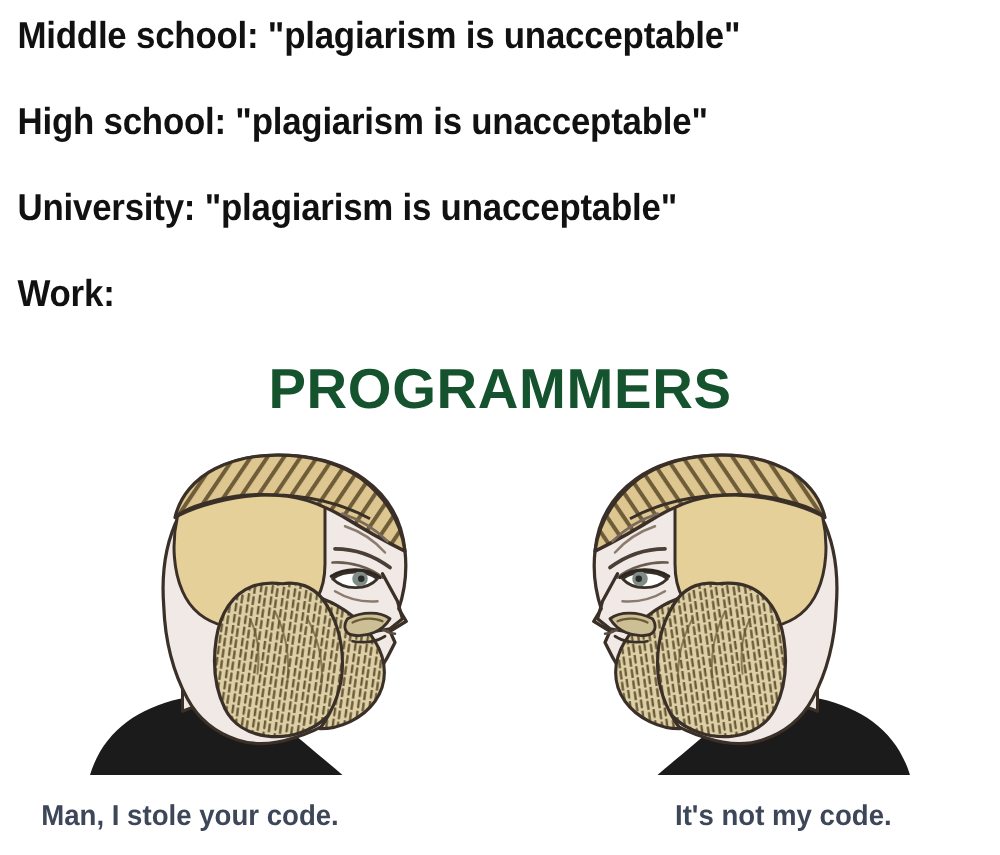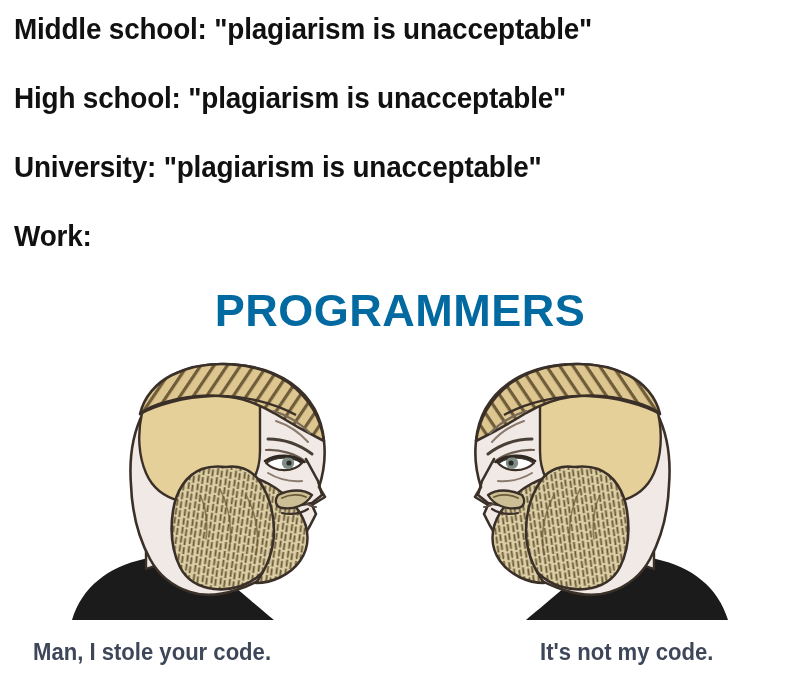--- a/index.html
+++ b/index.html
@@ -38,21 +38,21 @@
   }
   .top-line:last-child { margin-bottom: 0; }
 
   
   #programmers-heading {
     position: absolute;
     left: 0;
     top: 288px;
     width: 800px;
     text-align: center;
-    color: #0369a1;
+    color: #14532d;
     font-family: "Liberation Sans", sans-serif;
     font-weight: 700;
     font-size: 45px;
     letter-spacing: 0.5px;
     line-height: 1;
   }
 
   
   #figures-row {
     position: absolute;

